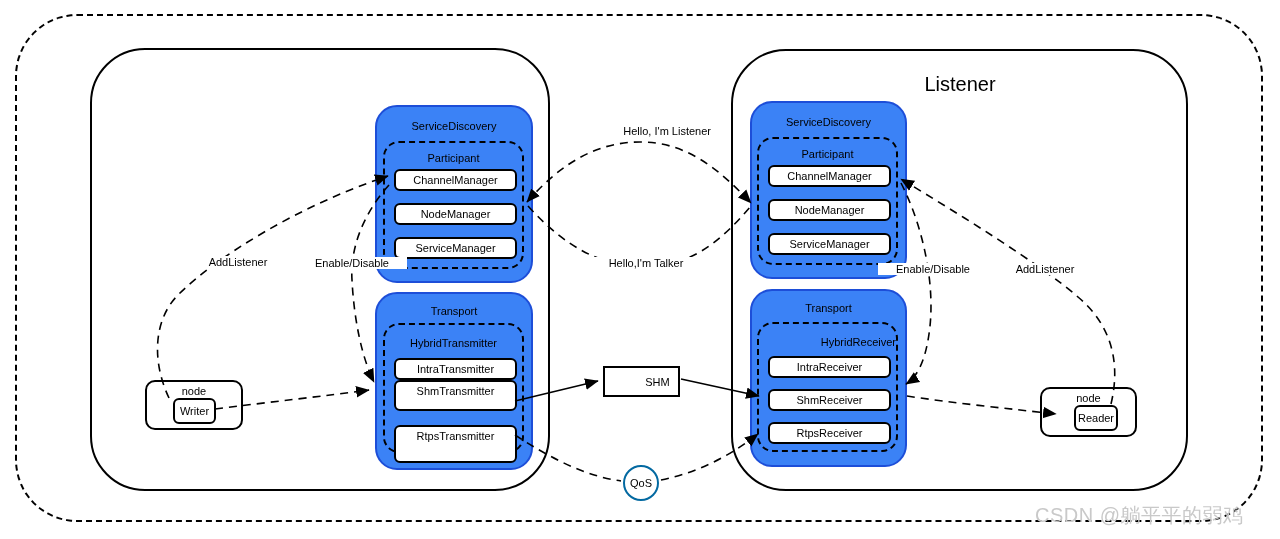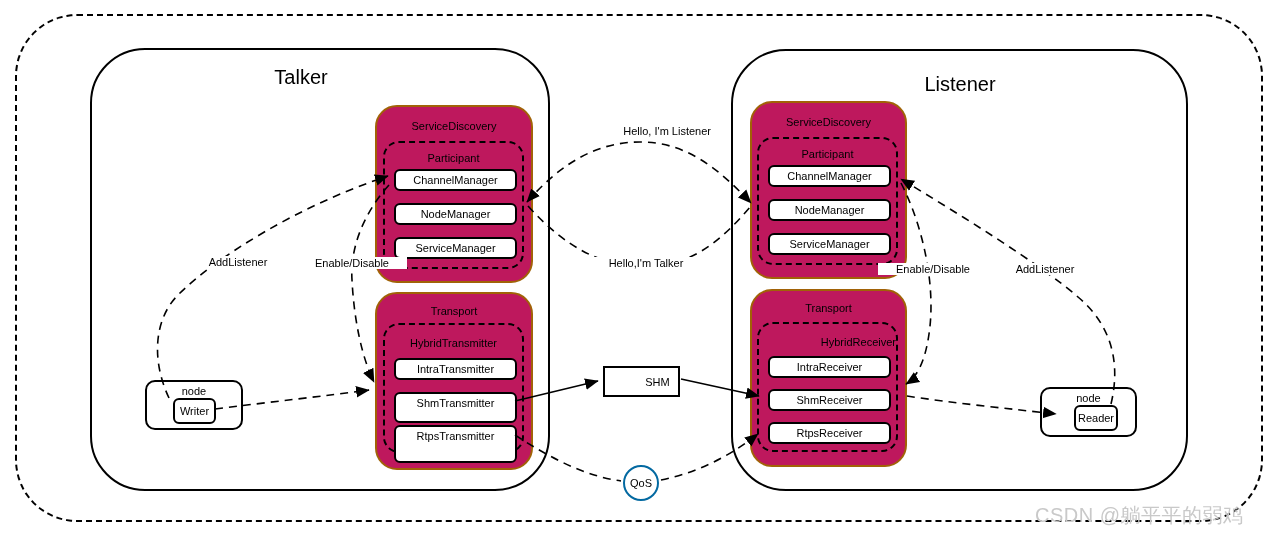--- a/index.html
+++ b/index.html
@@ -8,21 +8,21 @@
     font-family:"Liberation Sans", sans-serif;color:#000;
   }
   .canvas *{box-sizing:border-box;}
   .abs{position:absolute;}
   .outer-boundary{
     left:15px;top:14px;width:1248px;height:508px;
     border:2px dashed #000;border-radius:62px;
   }
   .big-box{border:2px solid #000;border-radius:55px;background:transparent;}
   .big-title{font-size:20px;text-align:center;white-space:nowrap;}
-  .sd-box,.tp-box{border:2px solid #a16207;border-radius:22px;background:#be185d;}
+  .sd-box,.tp-box{border:2px solid #1d4ed8;border-radius:22px;background:#3b82f6;}
   .group-box{border:2px dashed #000;border-radius:16px;}
   .item-box{
     border:2px solid #000;border-radius:6px;background:#fff;
     font-size:11px;text-align:center;line-height:18px;
   }
   .box-label{font-size:11px;text-align:center;left:0;right:0;white-space:nowrap;}
   .node-box{border:2px solid #000;border-radius:10px;background:#fff;}
   .endpoint-box{
     border:2px solid #000;border-radius:6px;background:#fff;
     font-size:11px;text-align:center;line-height:22px;
@@ -45,39 +45,38 @@
   }
 </style>
 </head>
 <body>
 
 <div class="canvas">
 
   <div class="abs outer-boundary"></div>
 
   <div class="abs big-box" style="left:90px;top:48px;width:460px;height:443px;"></div>
-  <div class="abs big-title" style="left:231px;top:66px;width:140px;">Talker</div>
 
   <div class="abs sd-box" style="left:375px;top:105px;width:158px;height:178px;">
     <div class="abs box-label" style="top:13px;">ServiceDiscovery</div>
   </div>
   <div class="abs group-box" style="left:383px;top:141px;width:141px;height:128px;">
     <div class="abs box-label" style="top:9px;">Participant</div>
     <div class="abs item-box" style="left:9px;top:26px;width:123px;height:22px;">ChannelManager</div>
     <div class="abs item-box" style="left:9px;top:60px;width:123px;height:22px;">NodeManager</div>
     <div class="abs item-box" style="left:9px;top:94px;width:123px;height:22px;">ServiceManager</div>
   </div>
 
   <div class="abs tp-box" style="left:375px;top:292px;width:158px;height:178px;">
     <div class="abs box-label" style="top:11px;">Transport</div>
   </div>
   <div class="abs group-box" style="left:383px;top:323px;width:141px;height:130px;">
     <div class="abs box-label" style="top:12px;">HybridTransmitter</div>
     <div class="abs item-box" style="left:9px;top:33px;width:123px;height:22px;">IntraTransmitter</div>
-    <div class="abs item-box" style="left:9px;top:67px;width:123px;height:31px;">ShmTransmitter</div>
+    <div class="abs item-box" style="left:9px;top:55px;width:123px;height:31px;">ShmTransmitter</div>
     <div class="abs item-box" style="left:9px;top:100px;width:123px;height:38px;">RtpsTransmitter</div>
   </div>
 
   <div class="abs node-box" style="left:145px;top:380px;width:98px;height:50px;">
     <div class="abs box-label" style="top:3px;">node</div>
     <div class="abs endpoint-box" style="left:26px;top:16px;width:43px;height:26px;">Writer</div>
   </div>
 
   <div class="abs big-box" style="left:731px;top:49px;width:457px;height:442px;"></div>
   <div class="abs big-title" style="left:890px;top:73px;width:140px;">Listener</div>

